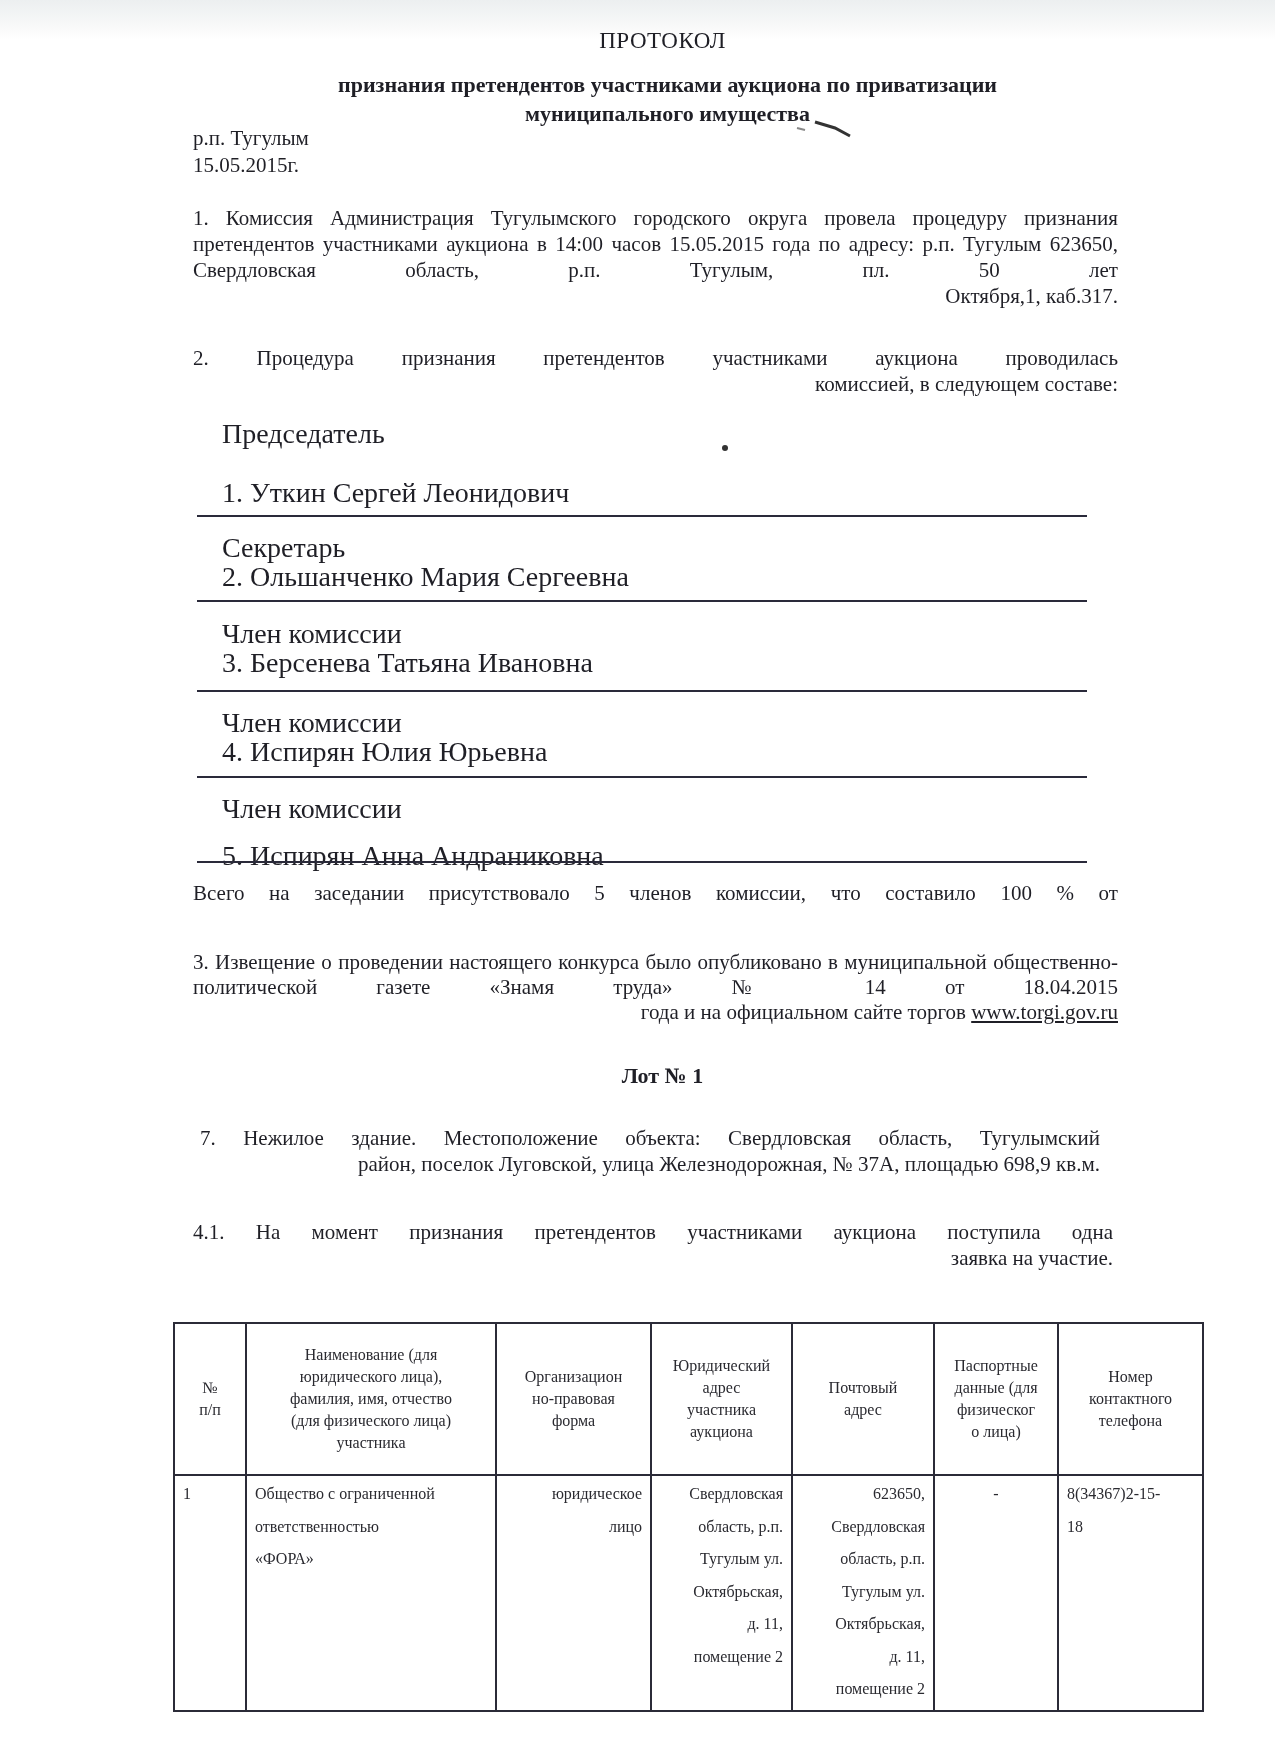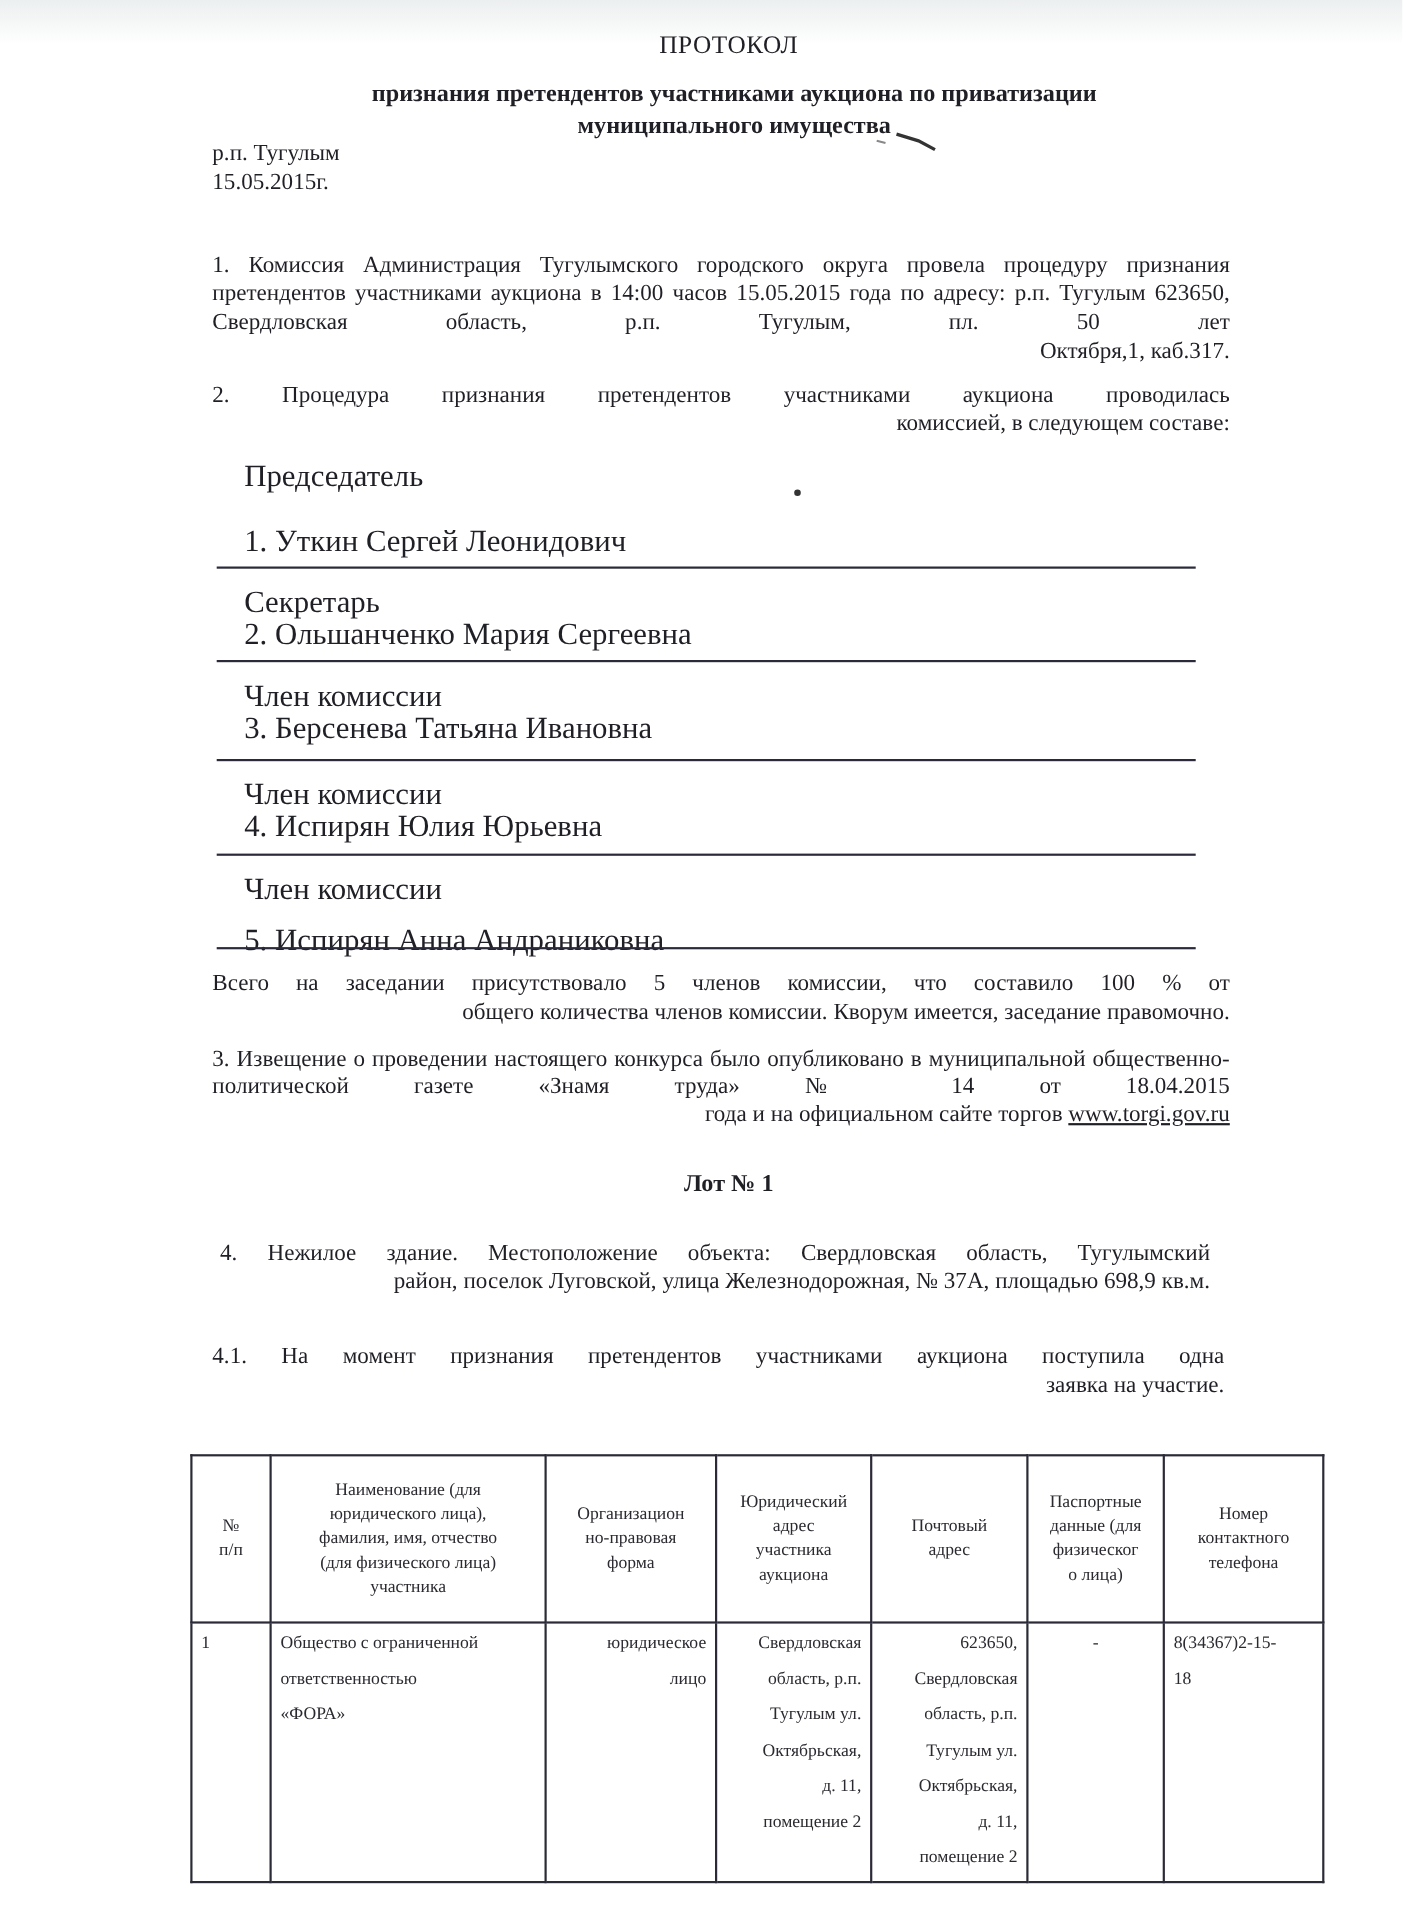--- a/index.html
+++ b/index.html
@@ -57,21 +57,21 @@
   <path d="M20 4 L40 10 L55 18" stroke="#333" stroke-width="3" fill="none"></path>
   <path d="M2 10 L10 12" stroke="#888" stroke-width="2" fill="none"></path>
 </svg>
 
 <div class="abs place">
   <div>р.п. Тугулым</div>
   <div>15.05.2015г.</div>
 </div>
 
 <div class="abs para" style="top:205px;">
-  <div style="text-align-last:justify;margin-top:22px;">1. Комиссия Администрация Тугулымского городского округа провела процедуру признания претендентов участниками аукциона в 14:00 часов 15.05.2015 года по адресу: р.п. Тугулым 623650, Свердловская область, р.п. Тугулым, пл. 50 лет</div>
+  <div style="text-align-last:justify;">1. Комиссия Администрация Тугулымского городского округа провела процедуру признания претендентов участниками аукциона в 14:00 часов 15.05.2015 года по адресу: р.п. Тугулым 623650, Свердловская область, р.п. Тугулым, пл. 50 лет</div>
   <div class="last">Октября,1, каб.317.</div>
 </div>
 
 <div class="abs para" style="top:345px;">
   <div style="text-align-last:justify;">2. Процедура признания претендентов участниками аукциона проводилась</div>
   <div class="last">комиссией, в следующем составе:</div>
 </div>
 
 <div class="abs role" style="top:420px;">Председатель</div>
 <div class="dot abs"></div>
@@ -89,32 +89,31 @@
 <div class="abs role" style="top:709px;">Член комиссии</div>
 <div class="abs role" style="top:738px;">4. Испирян Юлия Юрьевна</div>
 <div class="abs rule" style="top:776px;"></div>
 
 <div class="abs role" style="top:795px;">Член комиссии</div>
 <div class="abs role" style="top:842px;">5. Испирян Анна Андраниковна</div>
 <div class="abs rule" style="top:861px;"></div>
 
 <div class="abs para" style="top:880px;">
   <div style="text-align-last:justify;">Всего на заседании присутствовало 5 членов комиссии, что составило 100 % от</div>
-  <div class="last">общего количества членов комиссии. Кворум имеется, заседание правомочно.</div>
 </div>
 
 <div class="abs para" style="top:950px; line-height:25px;">
   <div style="text-align-last:justify;">3. Извещение о проведении настоящего конкурса было опубликовано в муниципальной общественно-политической газете «Знамя труда» № 14 от 18.04.2015</div>
   <div class="last"><span>года и на официальном сайте торгов </span><a class="link">www.torgi.gov.ru</a></div>
 </div>
 
 <div class="abs lot">Лот № 1</div>
 
 <div class="abs para" style="top:1125px; left:200px; width:900px;">
-  <div style="text-align-last:justify;">4. Нежилое здание. Местоположение объекта: Свердловская область, Тугулымский</div>
+  <div style="text-align-last:justify;">7. Нежилое здание. Местоположение объекта: Свердловская область, Тугулымский</div>
   <div class="last">район, поселок Луговской, улица Железнодорожная, № 37А, площадью 698,9 кв.м.</div>
 </div>
 
 <div class="abs para" style="top:1219px; width:920px;">
   <div style="text-align-last:justify;">4.1.  На момент признания претендентов участниками аукциона поступила одна</div>
   <div class="last">заявка на участие.</div>
 </div>
 
 <table class="part">
   <thead>

